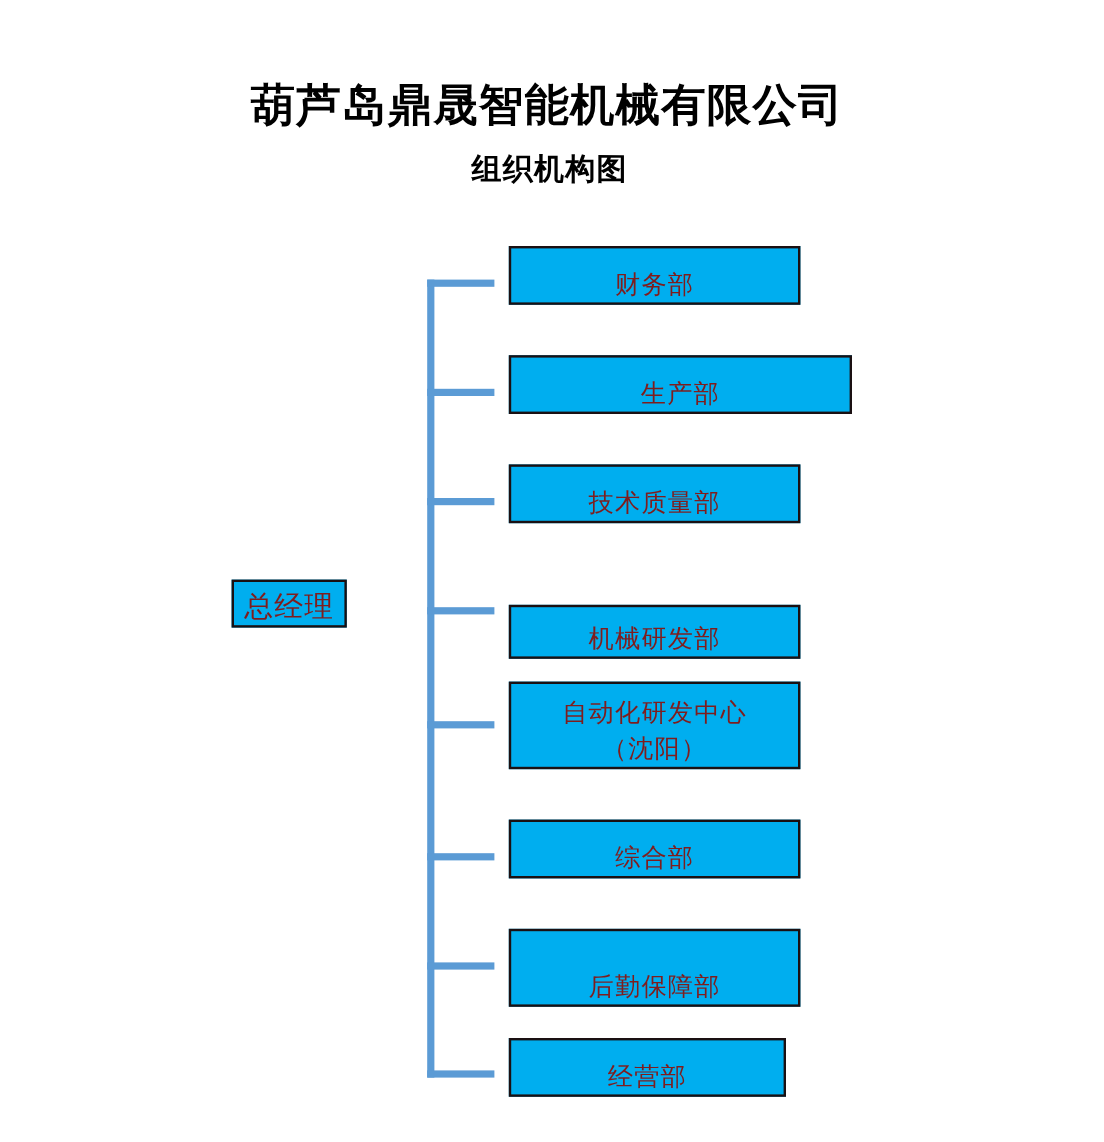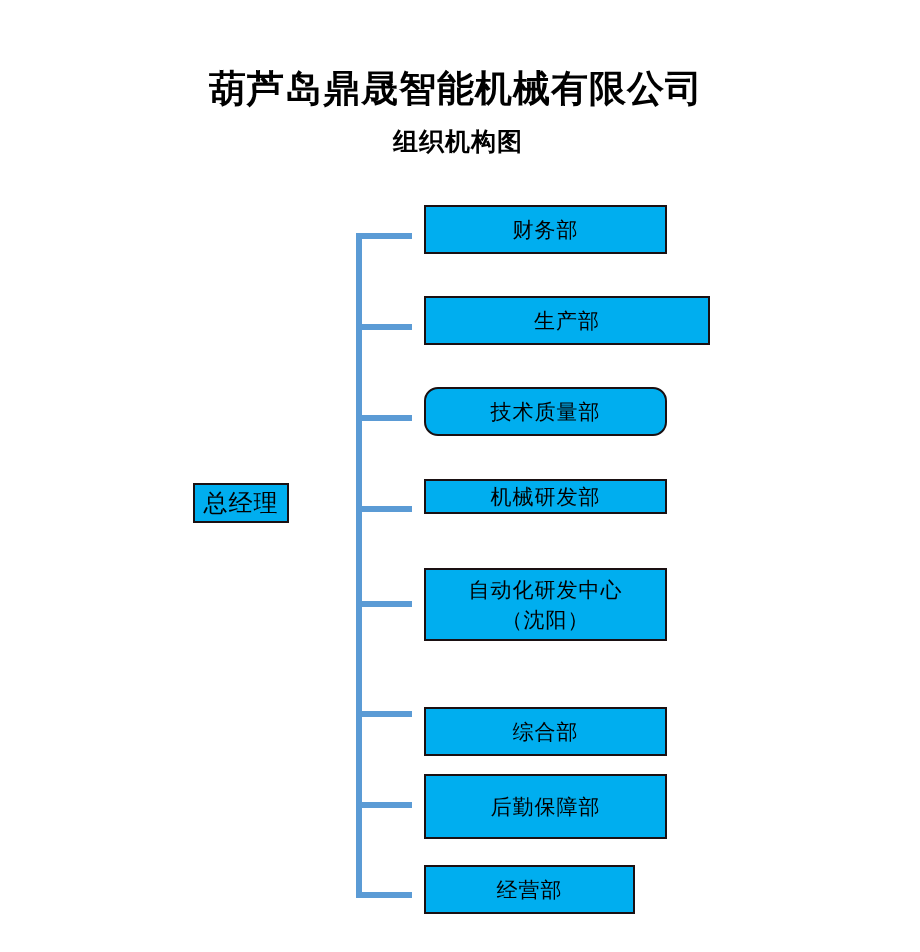--- a/index.html
+++ b/index.html
@@ -67,27 +67,27 @@
     background: #5B9BD5;
   }
 
   
   .node {
     position: absolute;
     box-sizing: border-box;
     background: #00AEEF;
     border: 2px solid #1a1012;
     display: flex;
-    align-items: center;
+    align-items: flex-end;
     justify-content: center;
     text-align: center;
     font-family: "Liberation Serif", "DejaVu Serif", serif;
     font-size: 21px;
     line-height: 30px;
-    color: #000000;
+    color: #7f1d1d;
     letter-spacing: 1px;
     white-space: pre-line;
   }
   .node.root {
     font-size: 24px;
   }
   .node .node-label {
     display: block;
     width: 100%;
     white-space: pre-line;
@@ -112,22 +112,22 @@
       <div class="branch" style="left: 356px; top: 601px; width: 56px;"></div>
       <div class="branch" style="left: 356px; top: 711px; width: 56px;"></div>
       <div class="branch" style="left: 356px; top: 802px; width: 56px;"></div>
       <div class="branch" style="left: 356px; top: 892px; width: 56px;"></div>
     </div>
 
   <div id="nodes">
       <div class="node root" style="left: 193px; top: 483px; width: 96px; height: 40px;"><span class="node-label">总经理</span></div>
       <div class="node" style="left: 424px; top: 205px; width: 243px; height: 49px;"><span class="node-label">财务部</span></div>
       <div class="node" style="left: 424px; top: 296px; width: 286px; height: 49px;"><span class="node-label">生产部</span></div>
-      <div class="node" style="left: 424px; top: 387px; width: 243px; height: 49px; border-radius: 14px;"><span class="node-label">技术质量部</span></div>
-      <div class="node" style="left: 424px; top: 479px; width: 243px; height: 35px;"><span class="node-label">机械研发部</span></div>
+      <div class="node" style="left: 424px; top: 387px; width: 243px; height: 49px;"><span class="node-label">技术质量部</span></div>
+      <div class="node" style="left: 424px; top: 504px; width: 243px; height: 45px;"><span class="node-label">机械研发部</span></div>
       <div class="node" style="left: 424px; top: 568px; width: 243px; height: 73px;"><span class="node-label">自动化研发中心
 （沈阳）</span></div>
-      <div class="node" style="left: 424px; top: 683px; width: 243px; height: 49px; margin-top: 24px;"><span class="node-label">综合部</span></div>
+      <div class="node" style="left: 424px; top: 683px; width: 243px; height: 49px;"><span class="node-label">综合部</span></div>
       <div class="node" style="left: 424px; top: 774px; width: 243px; height: 65px;"><span class="node-label">后勤保障部</span></div>
-      <div class="node" style="left: 424px; top: 865px; width: 211px; height: 49px;"><span class="node-label">经营部</span></div>
+      <div class="node" style="left: 424px; top: 865px; width: 231px; height: 49px;"><span class="node-label">经营部</span></div>
     </div>
 
 </div>
 
 </body></html>

